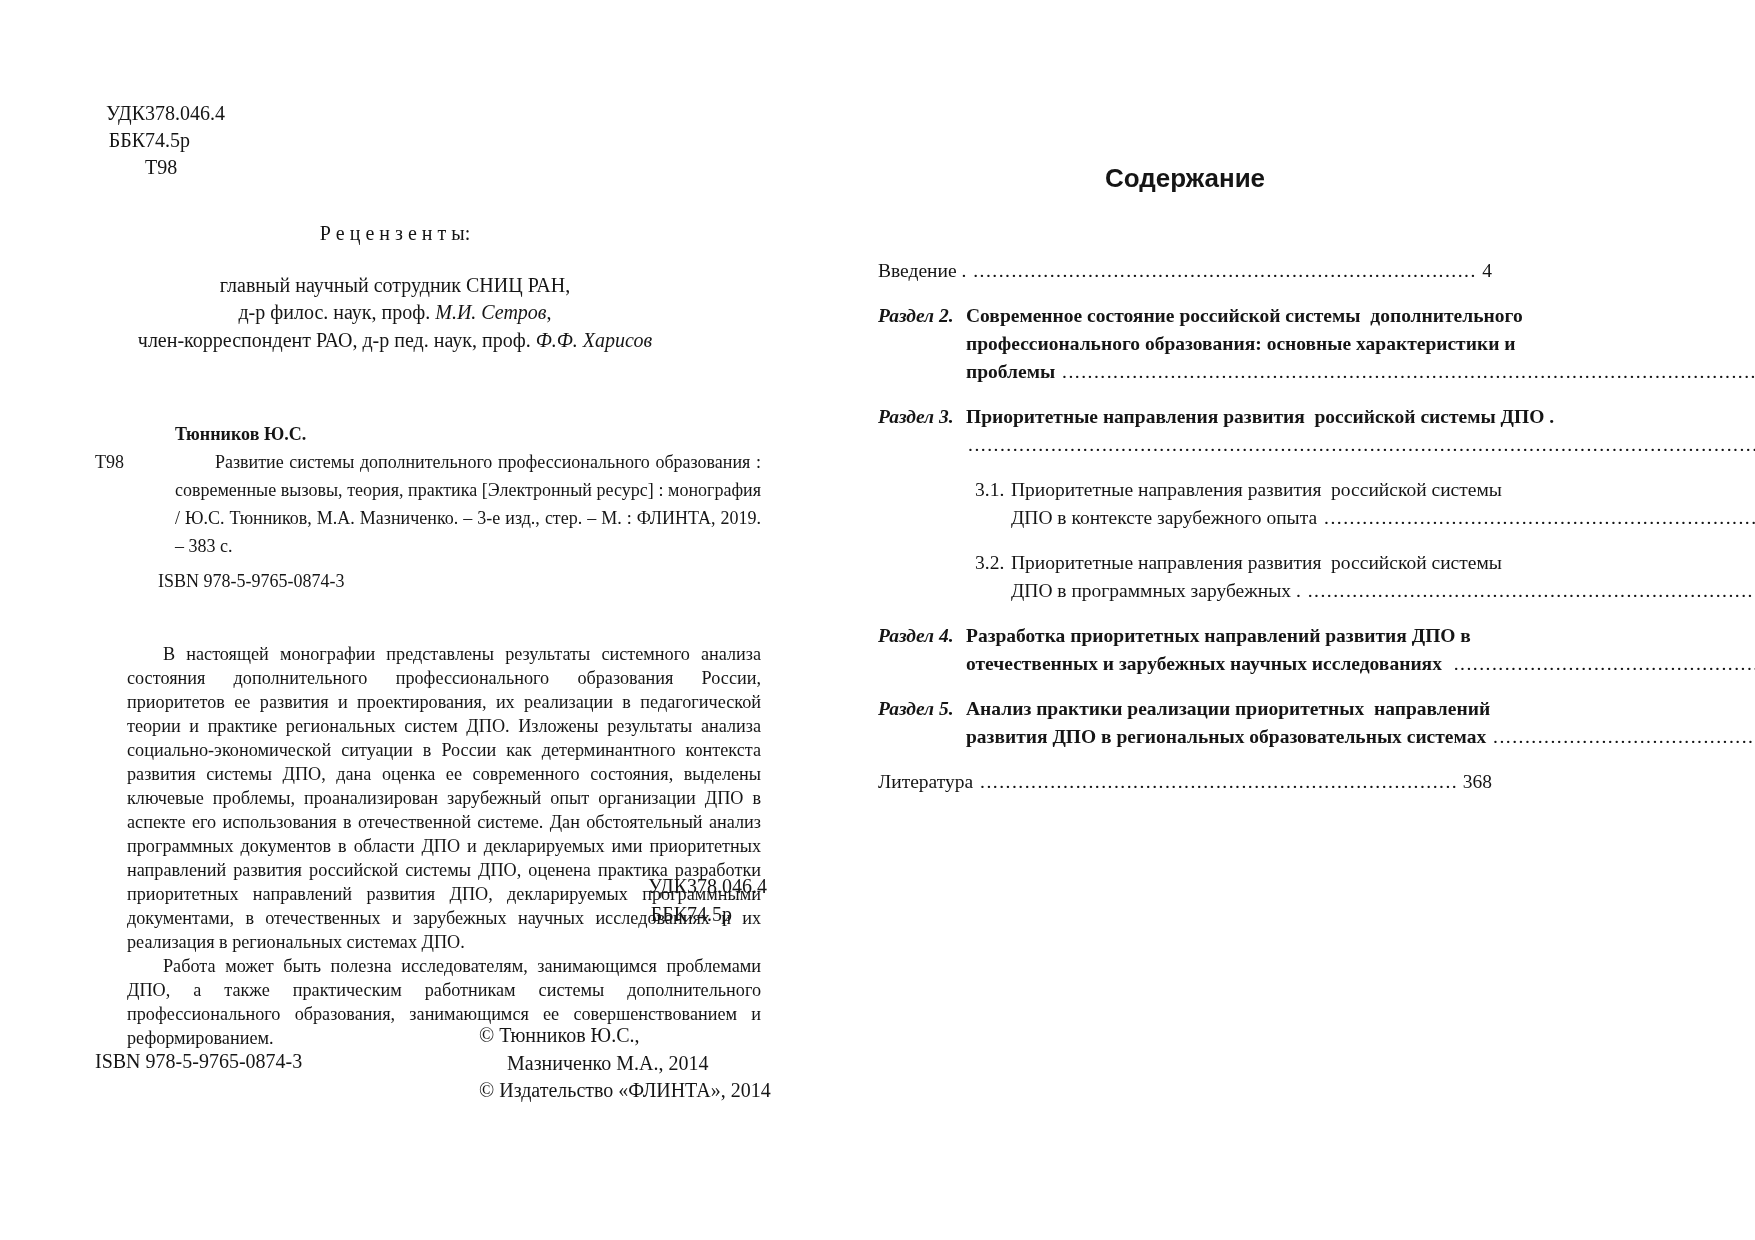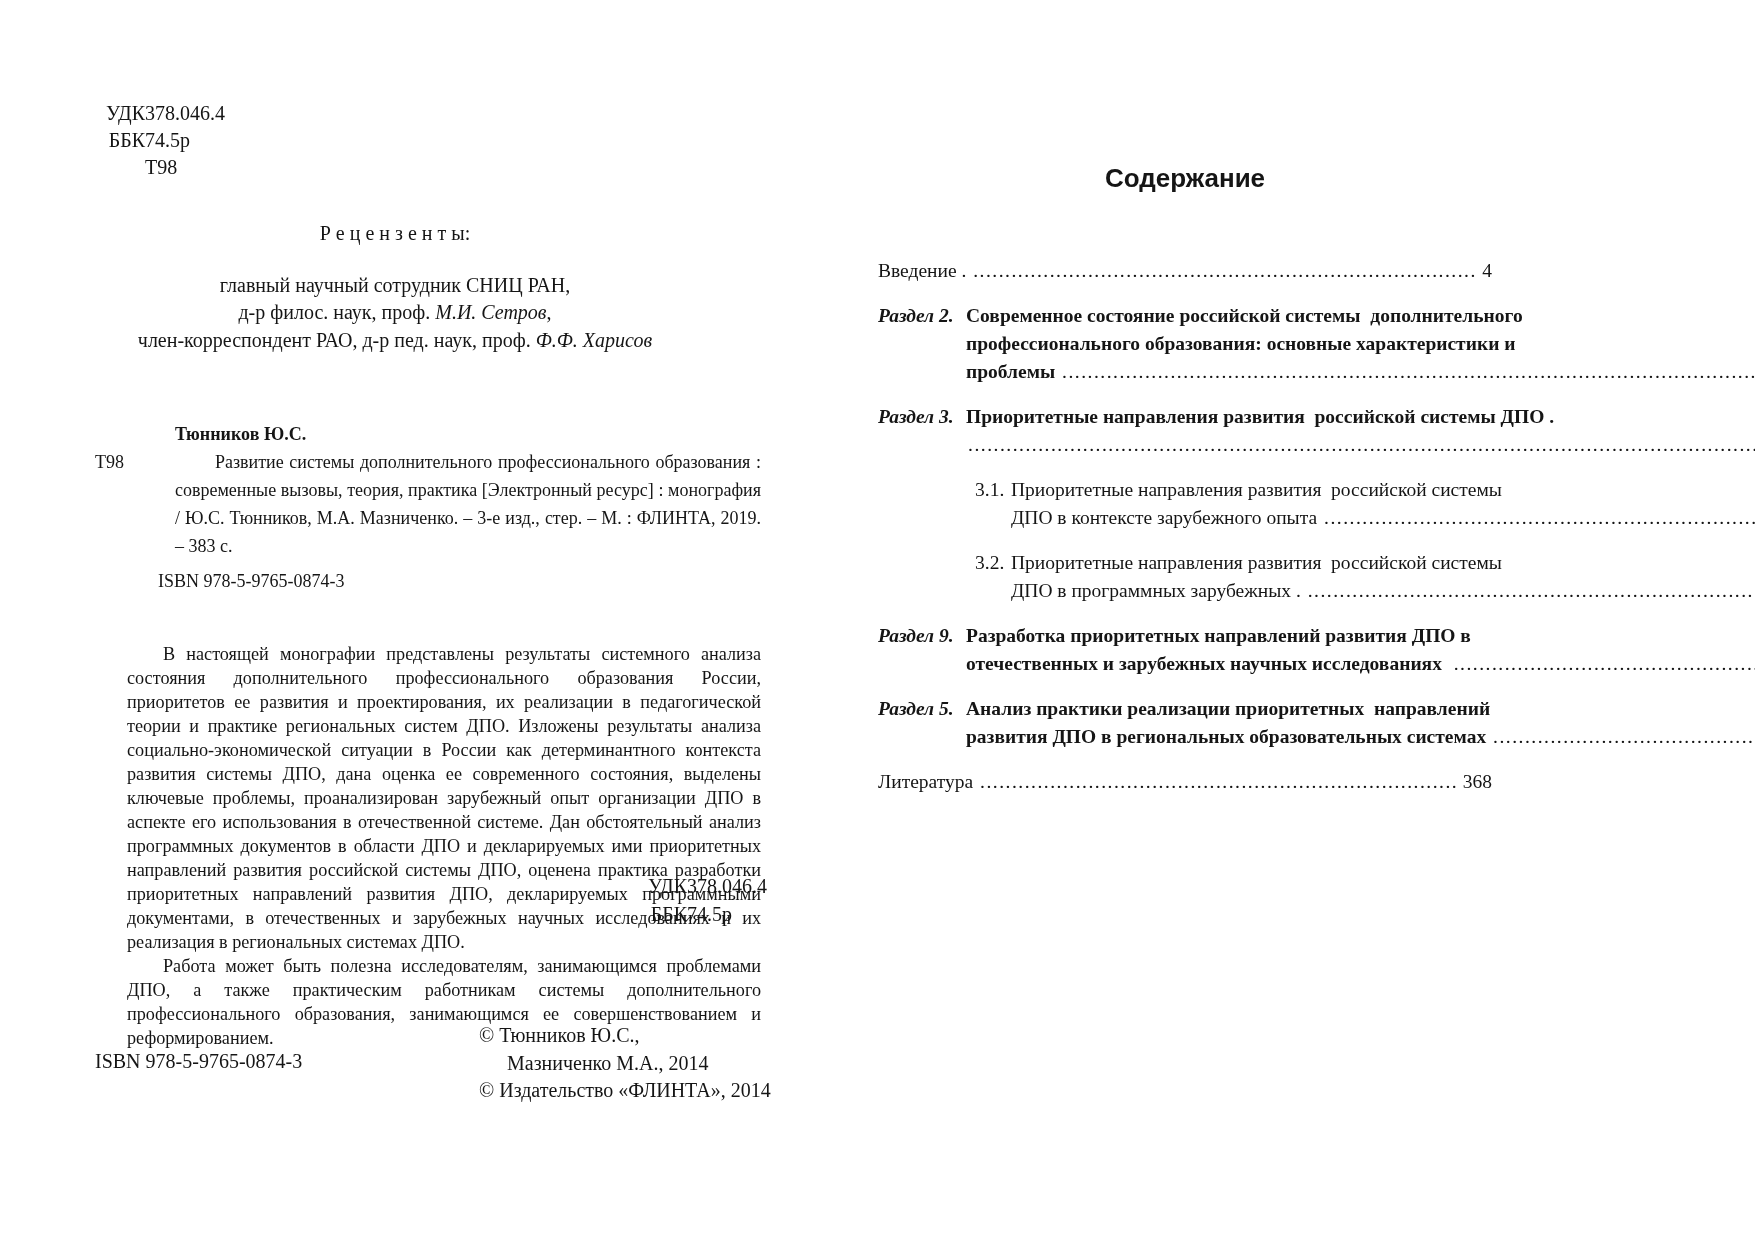--- a/index.html
+++ b/index.html
@@ -168,21 +168,21 @@
       <div class="toc-line">Приоритетные направления развития  российской системы</div>
       <div class="toc-lastline">
         <span class="toc-lasttext">ДПО в программных зарубежных . </span>
         <span class="leader"></span>
 
       </div>
     </div>
   </div>
 
   <div class="toc-entry section">
-    <span class="toc-label">Раздел 9.</span>
+    <span class="toc-label">Раздел 4.</span>
     <div class="toc-body">
       <div class="toc-line">Разработка приоритетных направлений развития ДПО в</div>
       <div class="toc-lastline">
         <span class="toc-lasttext">отечественных и зарубежных научных исследованиях  </span>
         <span class="leader"></span>
 
       </div>
     </div>
   </div>
 

